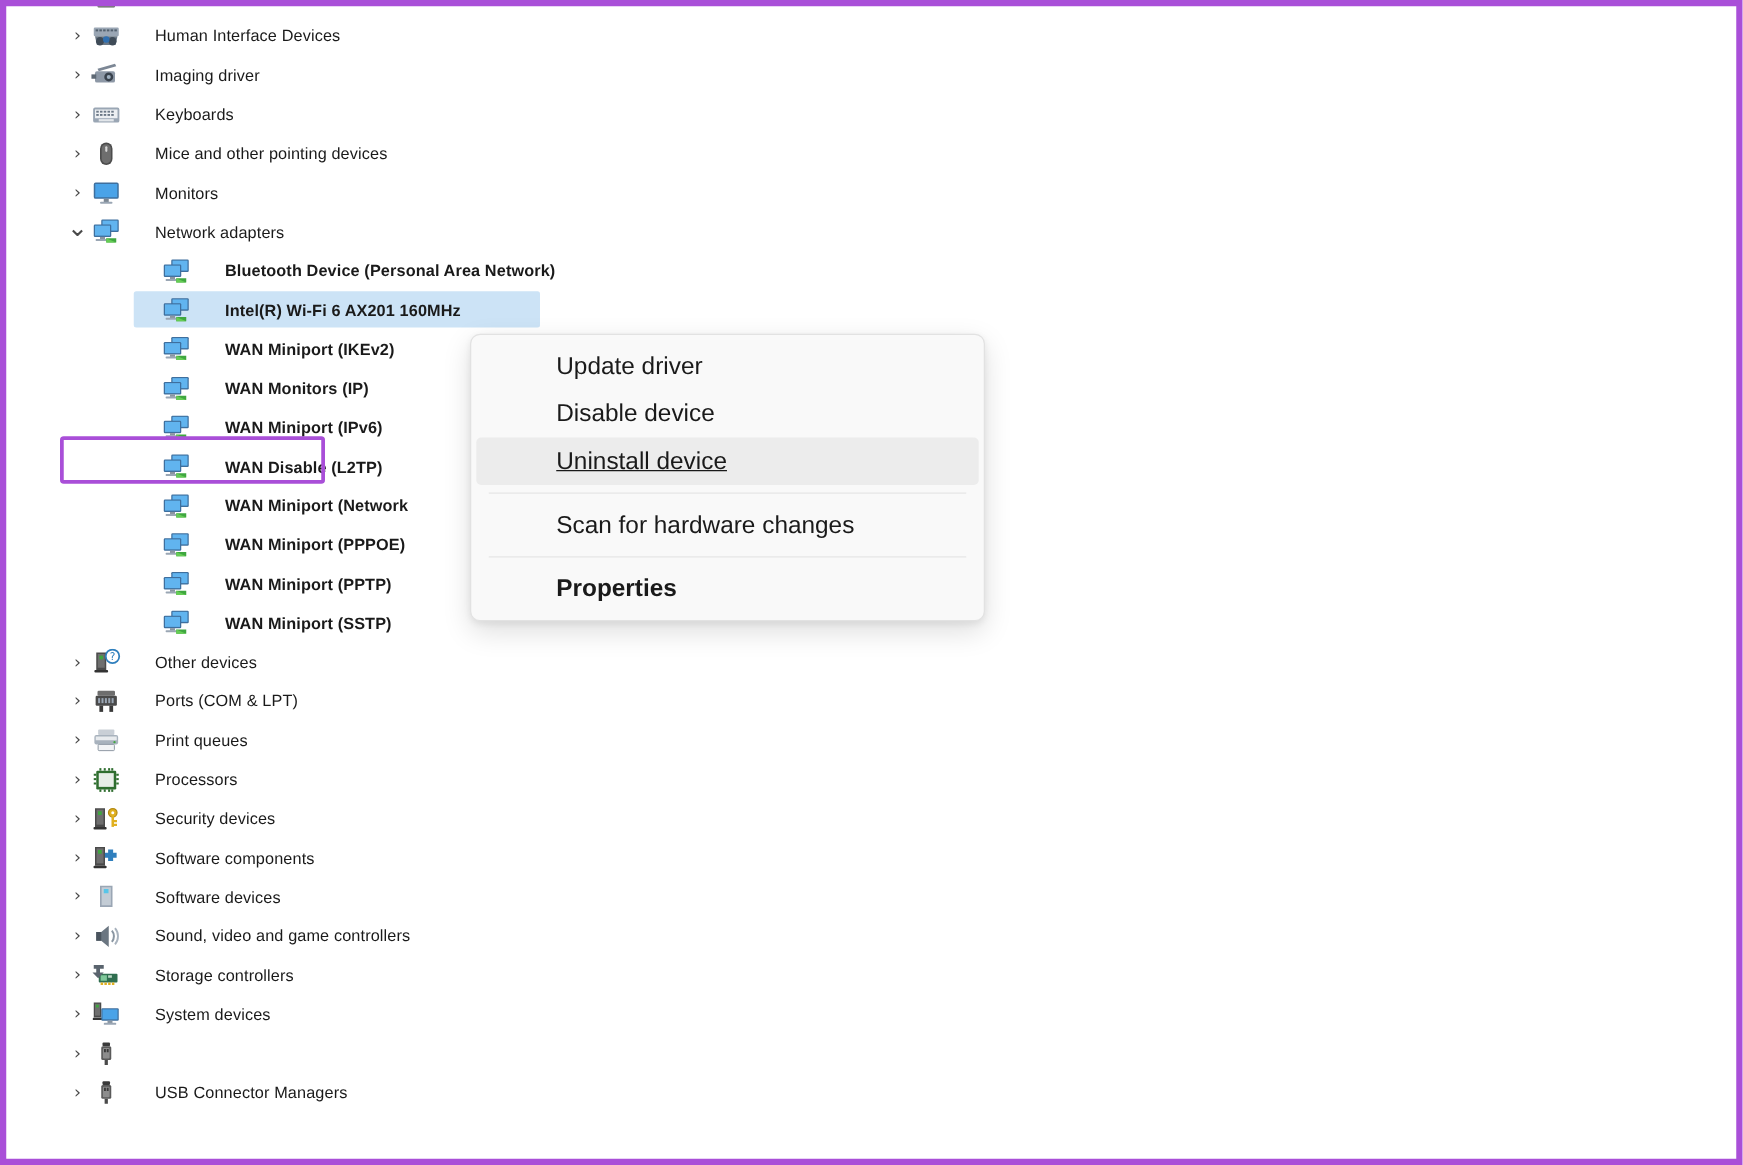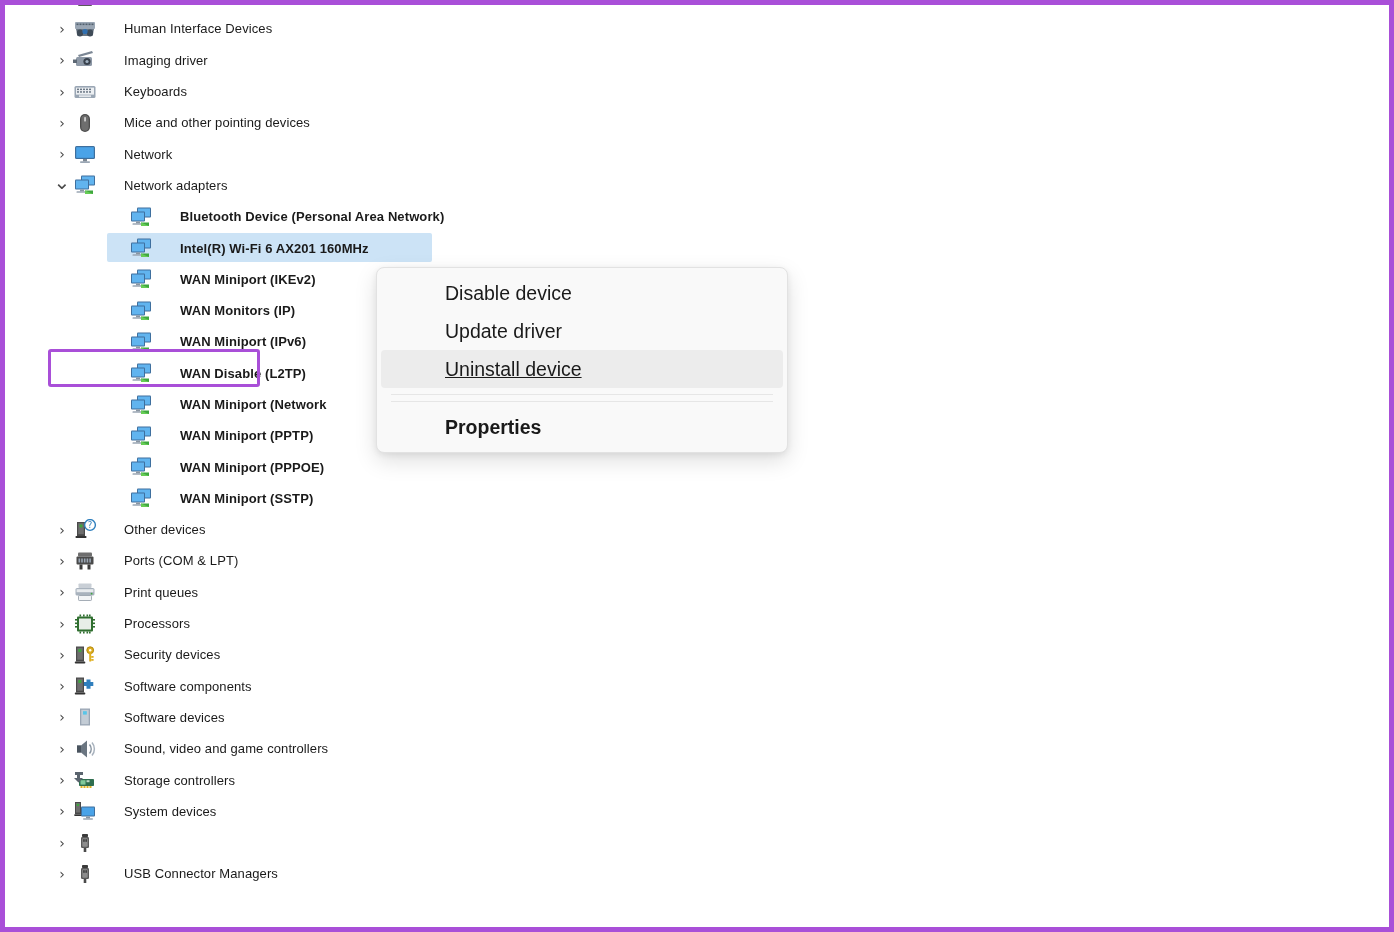--- a/index.html
+++ b/index.html
@@ -214,21 +214,21 @@
       <div class="row lvl1">
         <span class="chev">›</span>
         <span class="ico">
           <svg width="24" height="22" viewBox="0 0 24 22">
             <rect x="2" y="3" width="20" height="13" rx="1.5" fill="#3e6f9e"></rect>
             <rect x="3.2" y="4.2" width="17.6" height="10.6" fill="#4aa3e8"></rect>
             <rect x="10" y="16" width="4" height="2.6" fill="#7d8894"></rect>
             <rect x="7" y="18.3" width="10" height="1.7" rx="0.8" fill="#9aa6b4"></rect>
           </svg>
         </span>
-        <span class="lbl">Network</span>
+        <span class="lbl">Monitors</span>
       </div>
       <div class="row lvl1">
         <span class="chev" style="font-size: 20px; margin-top: -7px;">⌄</span>
         <span class="ico">
           <svg width="24" height="22" viewBox="0 0 24 22">
             <rect x="8" y="1.5" width="14" height="10" rx="1" fill="#3e6f9e"></rect>
             <rect x="9" y="2.5" width="12" height="8" fill="#61b4ef"></rect>
             <rect x="2" y="5.5" width="14" height="10" rx="1" fill="#3e6f9e"></rect>
             <rect x="3" y="6.5" width="12" height="8" fill="#61b4ef"></rect>
             <rect x="7" y="15.5" width="4" height="2" fill="#8a96a2"></rect>
@@ -359,37 +359,37 @@
             <rect x="8" y="1.5" width="14" height="10" rx="1" fill="#3e6f9e"></rect>
             <rect x="9" y="2.5" width="12" height="8" fill="#61b4ef"></rect>
             <rect x="2" y="5.5" width="14" height="10" rx="1" fill="#3e6f9e"></rect>
             <rect x="3" y="6.5" width="12" height="8" fill="#61b4ef"></rect>
             <rect x="7" y="15.5" width="4" height="2" fill="#8a96a2"></rect>
             <rect x="3.5" y="17.2" width="11" height="1.6" rx="0.6" fill="#9aa6b4"></rect>
             <path d="M12 16.5 L20 16.5 L20 20 L12 20 Z" fill="#3fa73f"></path>
             <path d="M12 16.5 L20 20 L12 20 Z" fill="#66cc55"></path>
           </svg>
         </span>
+        <span class="lbl">WAN Miniport (PPPOE)</span>
+      </div>
+      <div class="row lvl2">
+        <span class="chev spacer"></span>
+        <span class="ico">
+          <svg width="24" height="22" viewBox="0 0 24 22">
+            <rect x="8" y="1.5" width="14" height="10" rx="1" fill="#3e6f9e"></rect>
+            <rect x="9" y="2.5" width="12" height="8" fill="#61b4ef"></rect>
+            <rect x="2" y="5.5" width="14" height="10" rx="1" fill="#3e6f9e"></rect>
+            <rect x="3" y="6.5" width="12" height="8" fill="#61b4ef"></rect>
+            <rect x="7" y="15.5" width="4" height="2" fill="#8a96a2"></rect>
+            <rect x="3.5" y="17.2" width="11" height="1.6" rx="0.6" fill="#9aa6b4"></rect>
+            <path d="M12 16.5 L20 16.5 L20 20 L12 20 Z" fill="#3fa73f"></path>
+            <path d="M12 16.5 L20 20 L12 20 Z" fill="#66cc55"></path>
+          </svg>
+        </span>
         <span class="lbl">WAN Miniport (PPTP)</span>
-      </div>
-      <div class="row lvl2">
-        <span class="chev spacer"></span>
-        <span class="ico">
-          <svg width="24" height="22" viewBox="0 0 24 22">
-            <rect x="8" y="1.5" width="14" height="10" rx="1" fill="#3e6f9e"></rect>
-            <rect x="9" y="2.5" width="12" height="8" fill="#61b4ef"></rect>
-            <rect x="2" y="5.5" width="14" height="10" rx="1" fill="#3e6f9e"></rect>
-            <rect x="3" y="6.5" width="12" height="8" fill="#61b4ef"></rect>
-            <rect x="7" y="15.5" width="4" height="2" fill="#8a96a2"></rect>
-            <rect x="3.5" y="17.2" width="11" height="1.6" rx="0.6" fill="#9aa6b4"></rect>
-            <path d="M12 16.5 L20 16.5 L20 20 L12 20 Z" fill="#3fa73f"></path>
-            <path d="M12 16.5 L20 20 L12 20 Z" fill="#66cc55"></path>
-          </svg>
-        </span>
-        <span class="lbl">WAN Miniport (PPPOE)</span>
       </div>
       <div class="row lvl2">
         <span class="chev spacer"></span>
         <span class="ico">
           <svg width="24" height="22" viewBox="0 0 24 22">
             <rect x="8" y="1.5" width="14" height="10" rx="1" fill="#3e6f9e"></rect>
             <rect x="9" y="2.5" width="12" height="8" fill="#61b4ef"></rect>
             <rect x="2" y="5.5" width="14" height="10" rx="1" fill="#3e6f9e"></rect>
             <rect x="3" y="6.5" width="12" height="8" fill="#61b4ef"></rect>
             <rect x="7" y="15.5" width="4" height="2" fill="#8a96a2"></rect>
@@ -582,23 +582,24 @@
             <rect x="10.2" y="7.2" width="1.5" height="2.6" fill="#3a3a3a"></rect>
             <rect x="12.4" y="7.2" width="1.5" height="2.6" fill="#3a3a3a"></rect>
             <rect x="10.7" y="16" width="2.6" height="4" fill="#4a4a4a"></rect>
           </svg>
         </span>
         <span class="lbl">USB Connector Managers</span>
       </div>
     </div>
 
   <div id="ctxmenu">
+      <div class="mi">Update driver</div>
       <div class="mi">Disable device</div>
-      <div class="mi">Update driver</div>
       <div class="mi hover">Uninstall device</div>
       <div class="msep"></div>
+      <div class="mi">Scan for hardware changes</div>
       <div class="msep"></div>
       <div class="mi bold">Properties</div>
     </div>
 
   <div class="annot"></div>
 
 </div>
 
 </body></html>

